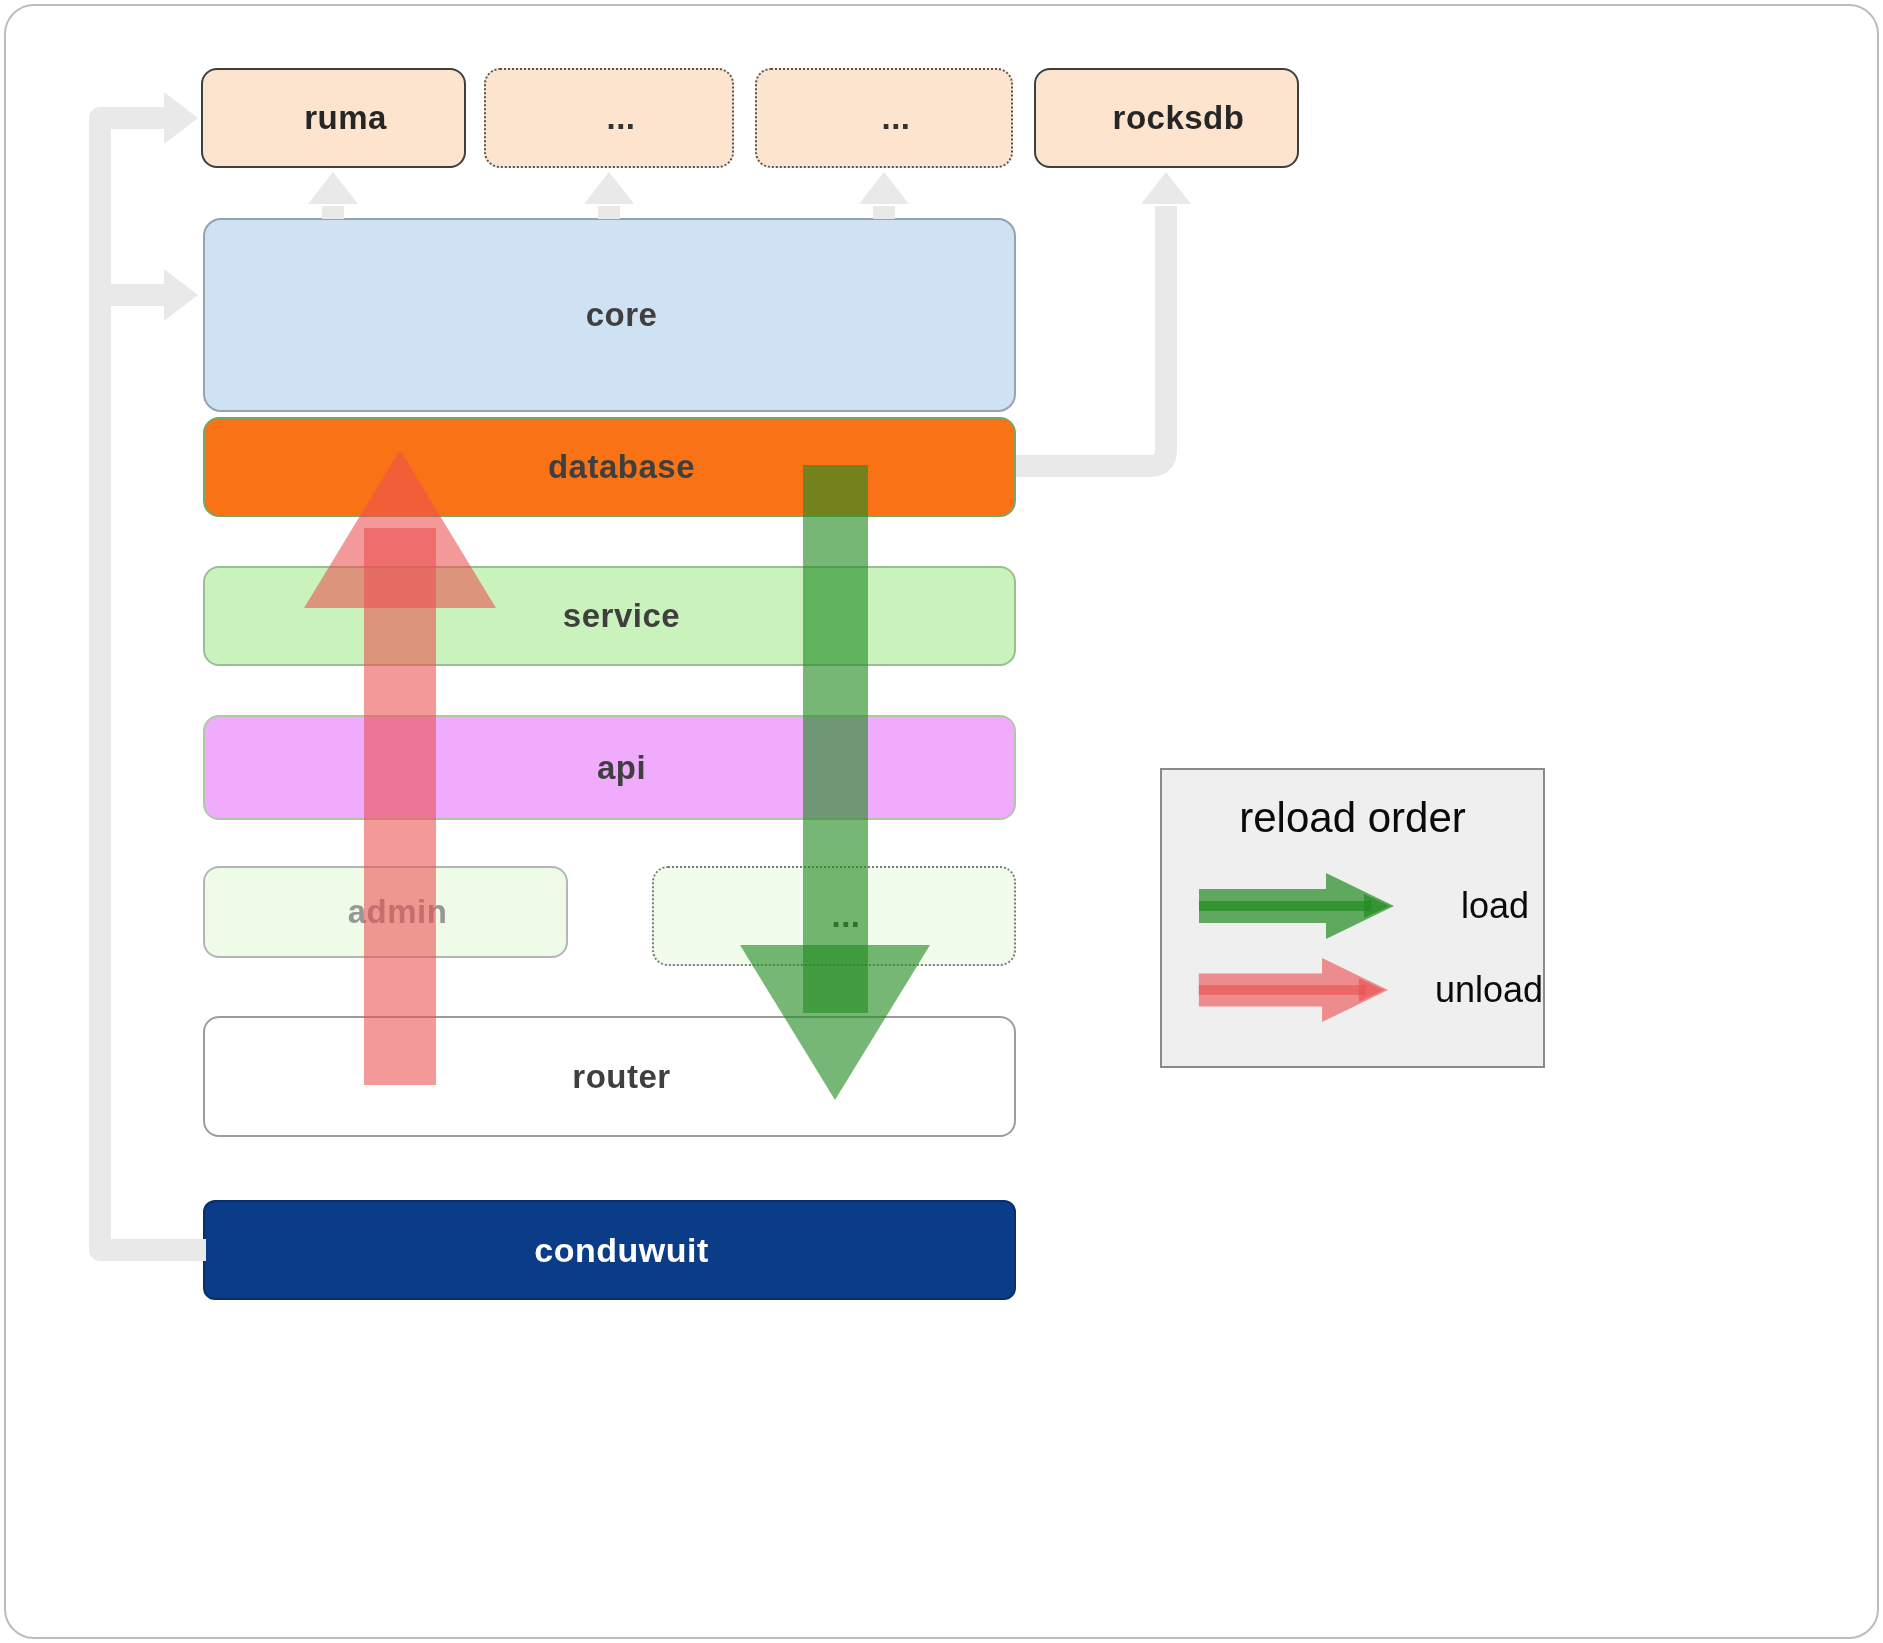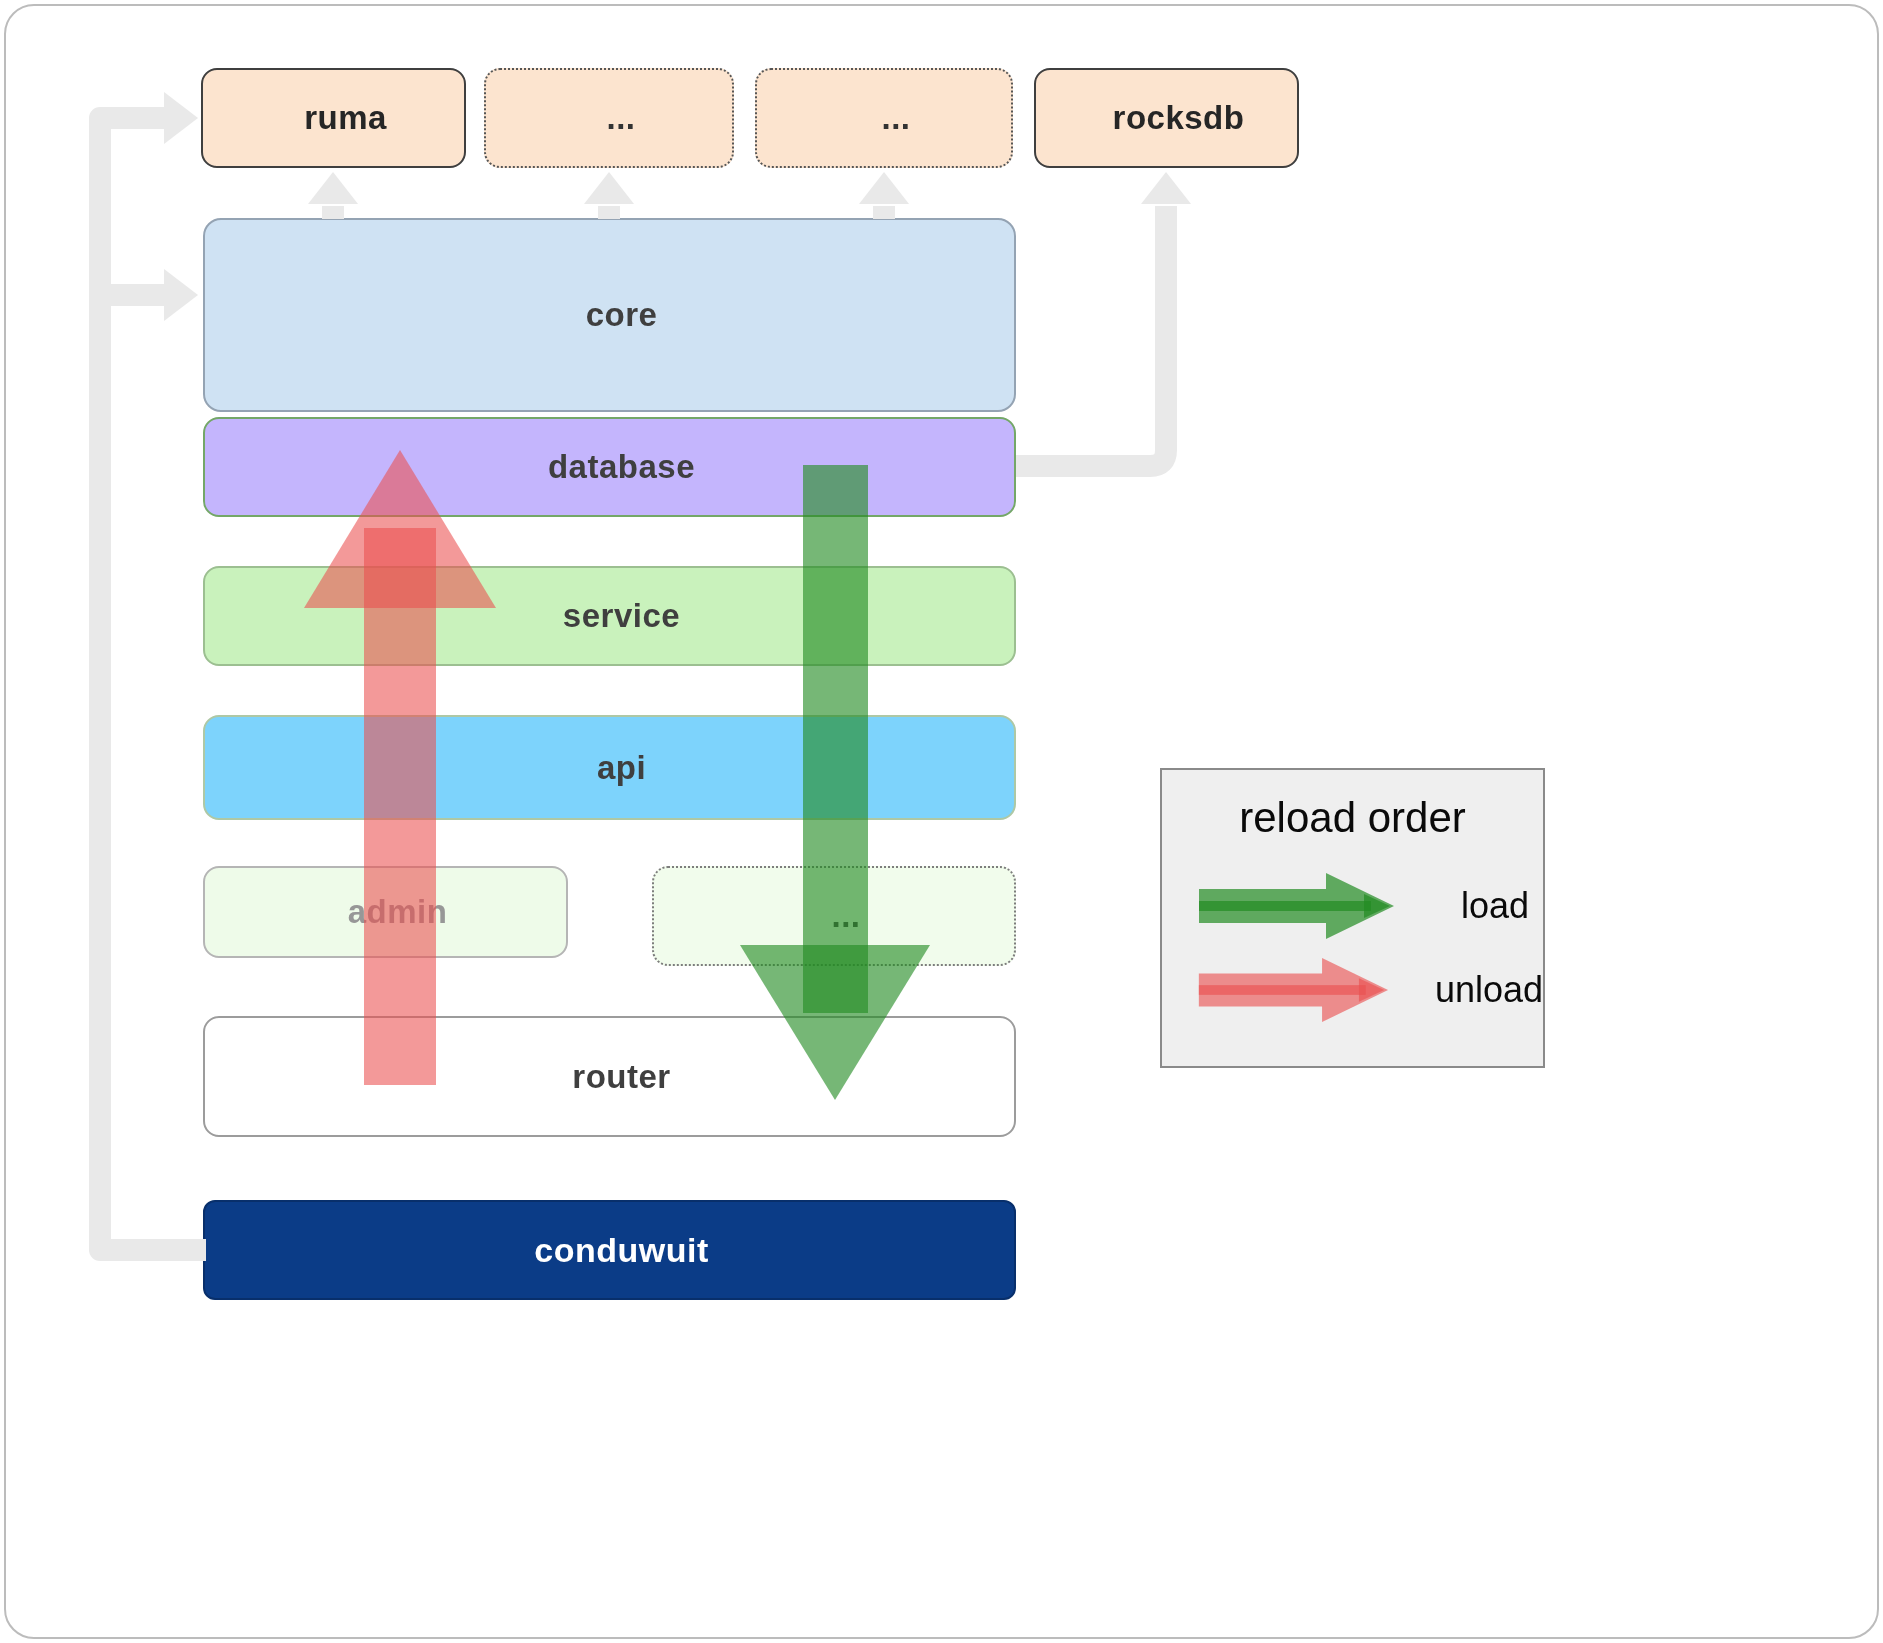--- a/index.html
+++ b/index.html
@@ -29,23 +29,23 @@
     border-radius: 16px;
     z-index: 2;
     letter-spacing: 0.5px;
     padding-left: 24px;
   }
   .n-ruma     { left: 201px;  top: 68px;   width: 265px; height: 100px; background: #fce4cf; border: 2px solid #3f3f3f; color: #262626; }
   .n-dots1    { left: 484px;  top: 68px;   width: 250px; height: 100px; background: #fce4cf; border: 2px dotted #565656; color: #333333; }
   .n-dots2    { left: 755px;  top: 68px;   width: 258px; height: 100px; background: #fce4cf; border: 2px dotted #565656; color: #333333; }
   .n-rocksdb  { left: 1034px; top: 68px;   width: 265px; height: 100px; background: #fce4cf; border: 2px solid #3f3f3f; color: #262626; }
   .n-core     { left: 203px;  top: 218px;  width: 813px; height: 194px; background: #cfe2f3; border: 2px solid #94a3b3; border-radius: 18px; }
-  .n-database { left: 203px;  top: 417px;  width: 813px; height: 100px; background: #c4b5fd; border: 2px solid #74a768; }
+  .n-database { left: 203px;  top: 417px;  width: 813px; height: 100px; background: #f97316; border: 2px solid #74a768; }
   .n-service  { left: 203px;  top: 566px;  width: 813px; height: 100px; background: #c9f2bc; border: 2px solid #9cbf91; }
-  .n-api      { left: 203px;  top: 715px;  width: 813px; height: 105px; background: #7dd3fc; border: 2px solid #aec8a5; }
+  .n-api      { left: 203px;  top: 715px;  width: 813px; height: 105px; background: #f0abfc; border: 2px solid #aec8a5; }
   .n-admin    { left: 203px;  top: 866px;  width: 365px; height: 92px; background: #eefbe9; border: 2px solid #b5b5b5; color: #979797; }
   .n-dots3    { left: 652px;  top: 866px;  width: 364px; height: 100px; background: #f1fcec; border: 2px dotted #7d7d7d; color: #4a4a4a; }
   .n-router   { left: 203px;  top: 1016px; width: 813px; height: 121px; background: #ffffff; border: 2px solid #9c9c9c; }
   .n-conduwuit{ left: 203px;  top: 1200px; width: 813px; height: 100px; background: #0b3c87; border: 2px solid #082f6b; color: #ffffff; font-weight: 700; font-size: 34px; border-radius: 12px; }
 
   .overlay {
     position: absolute;
     left: 0; top: 0;
     z-index: 3;
     pointer-events: none;

